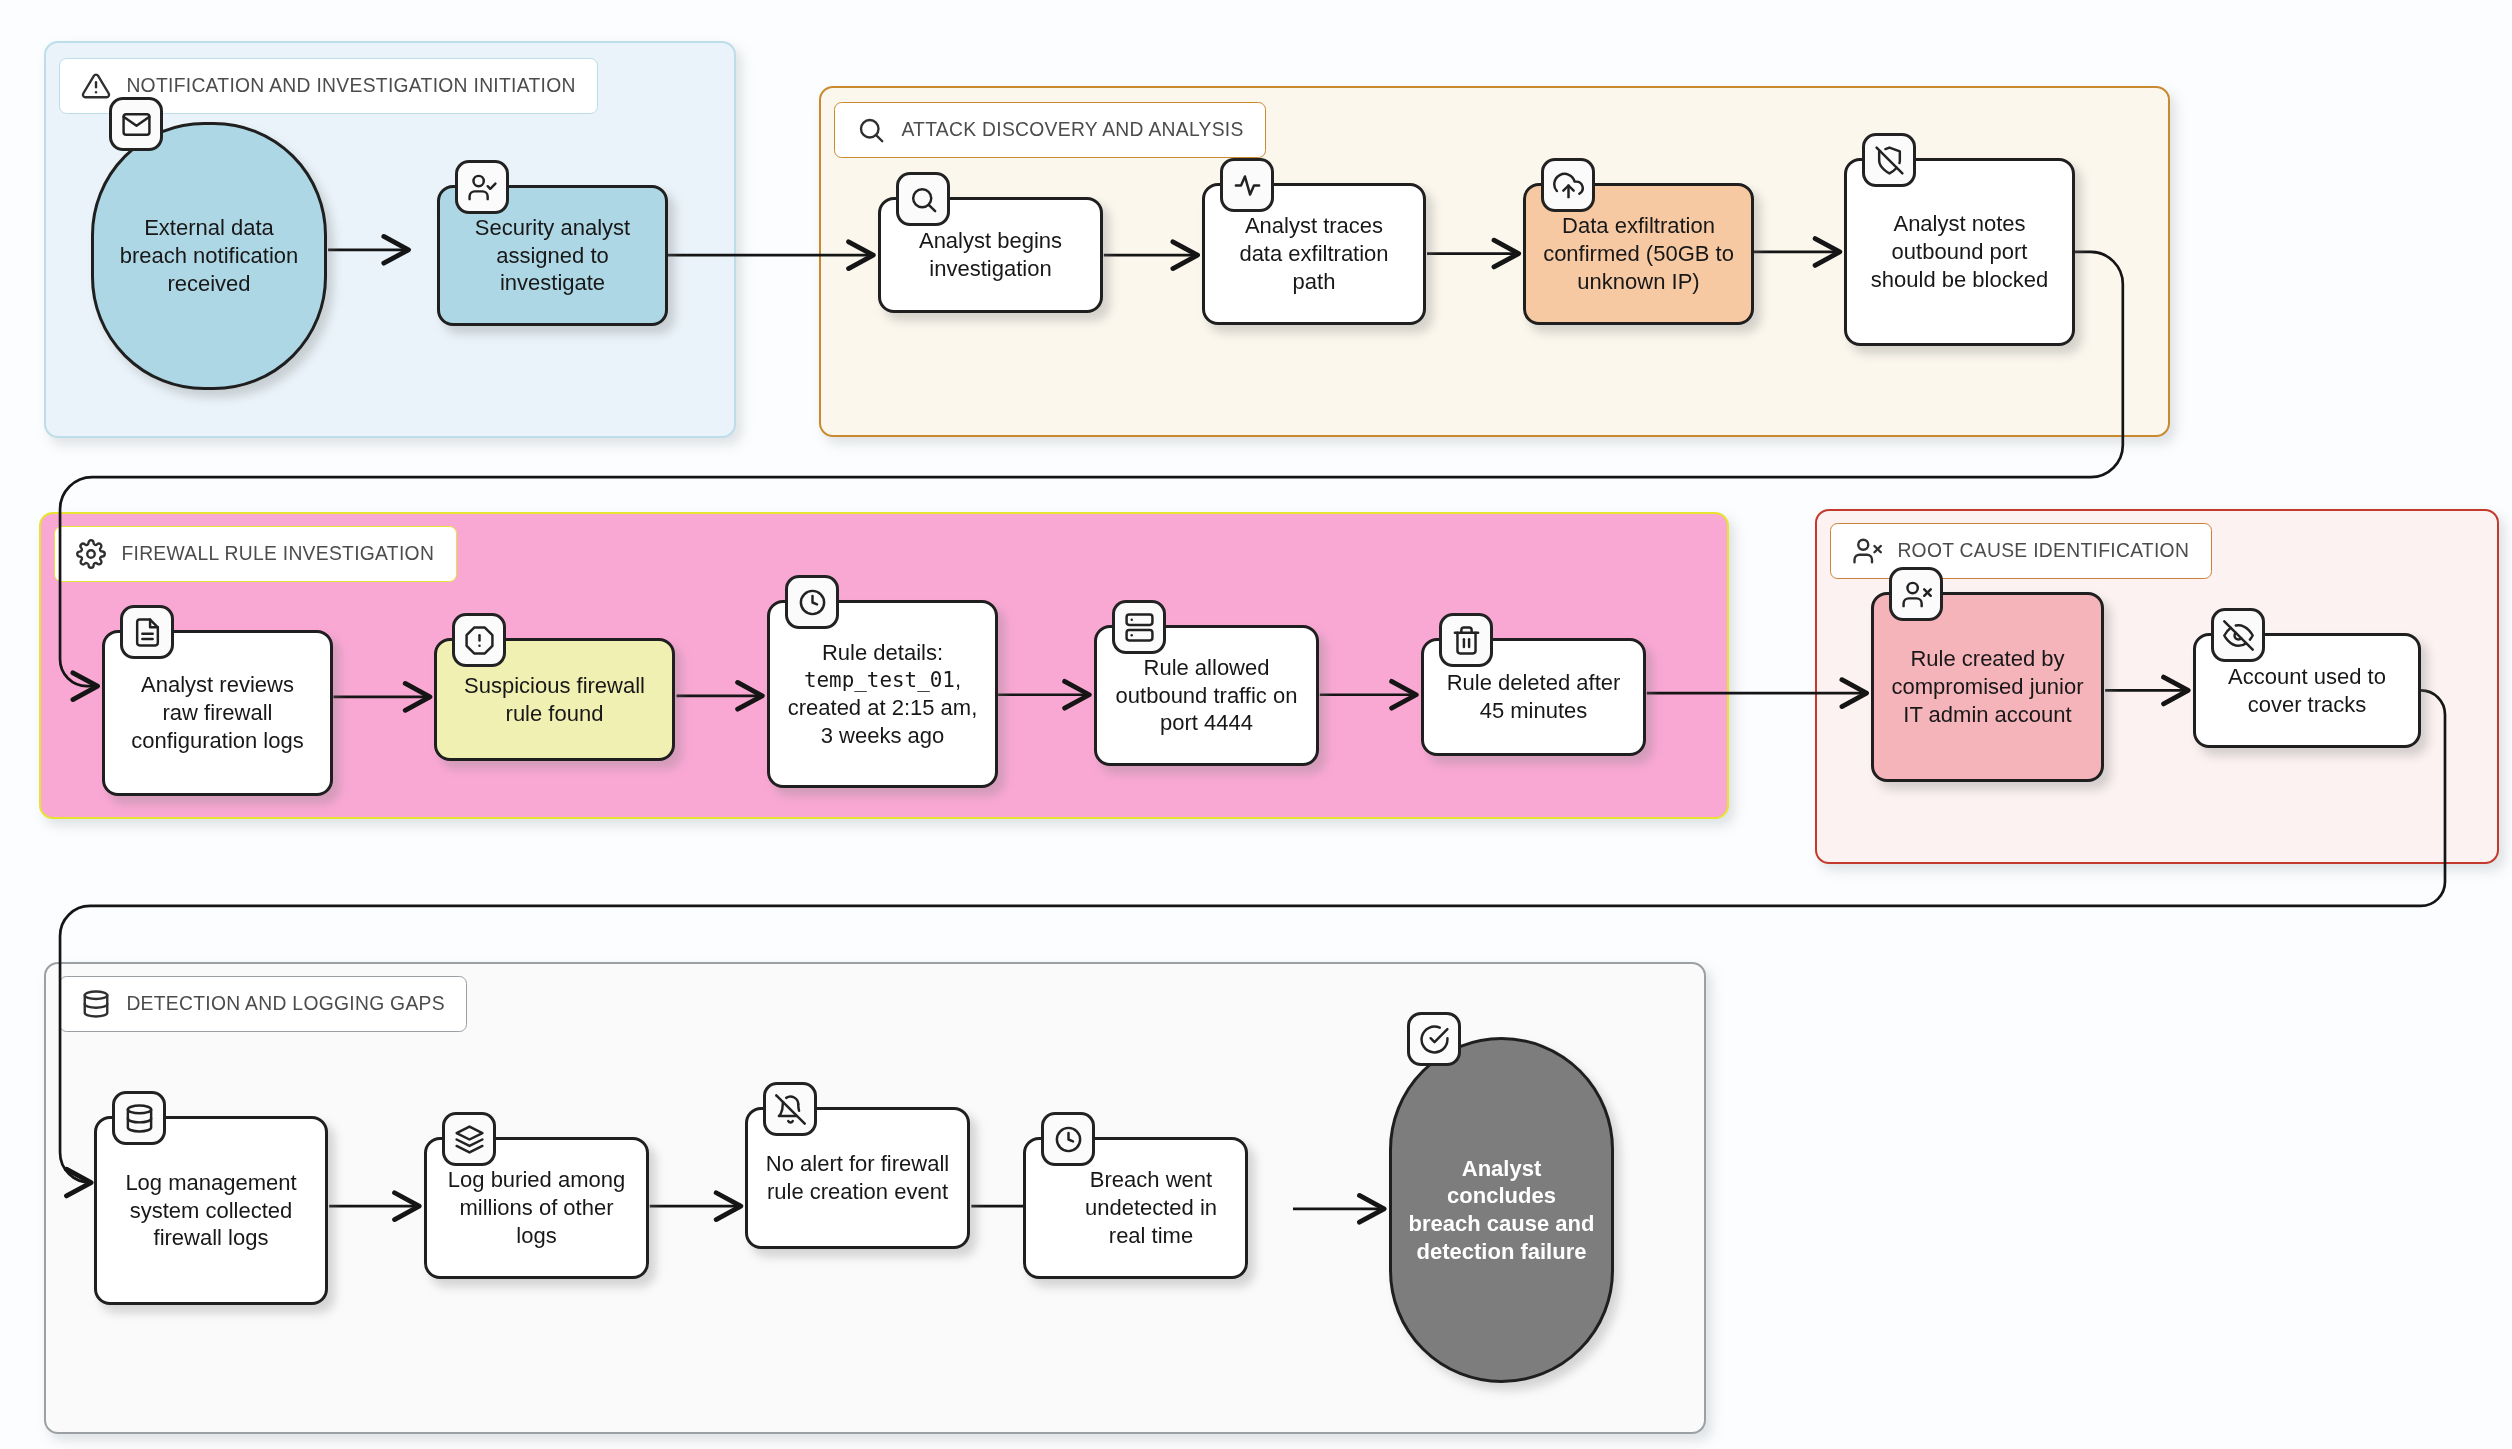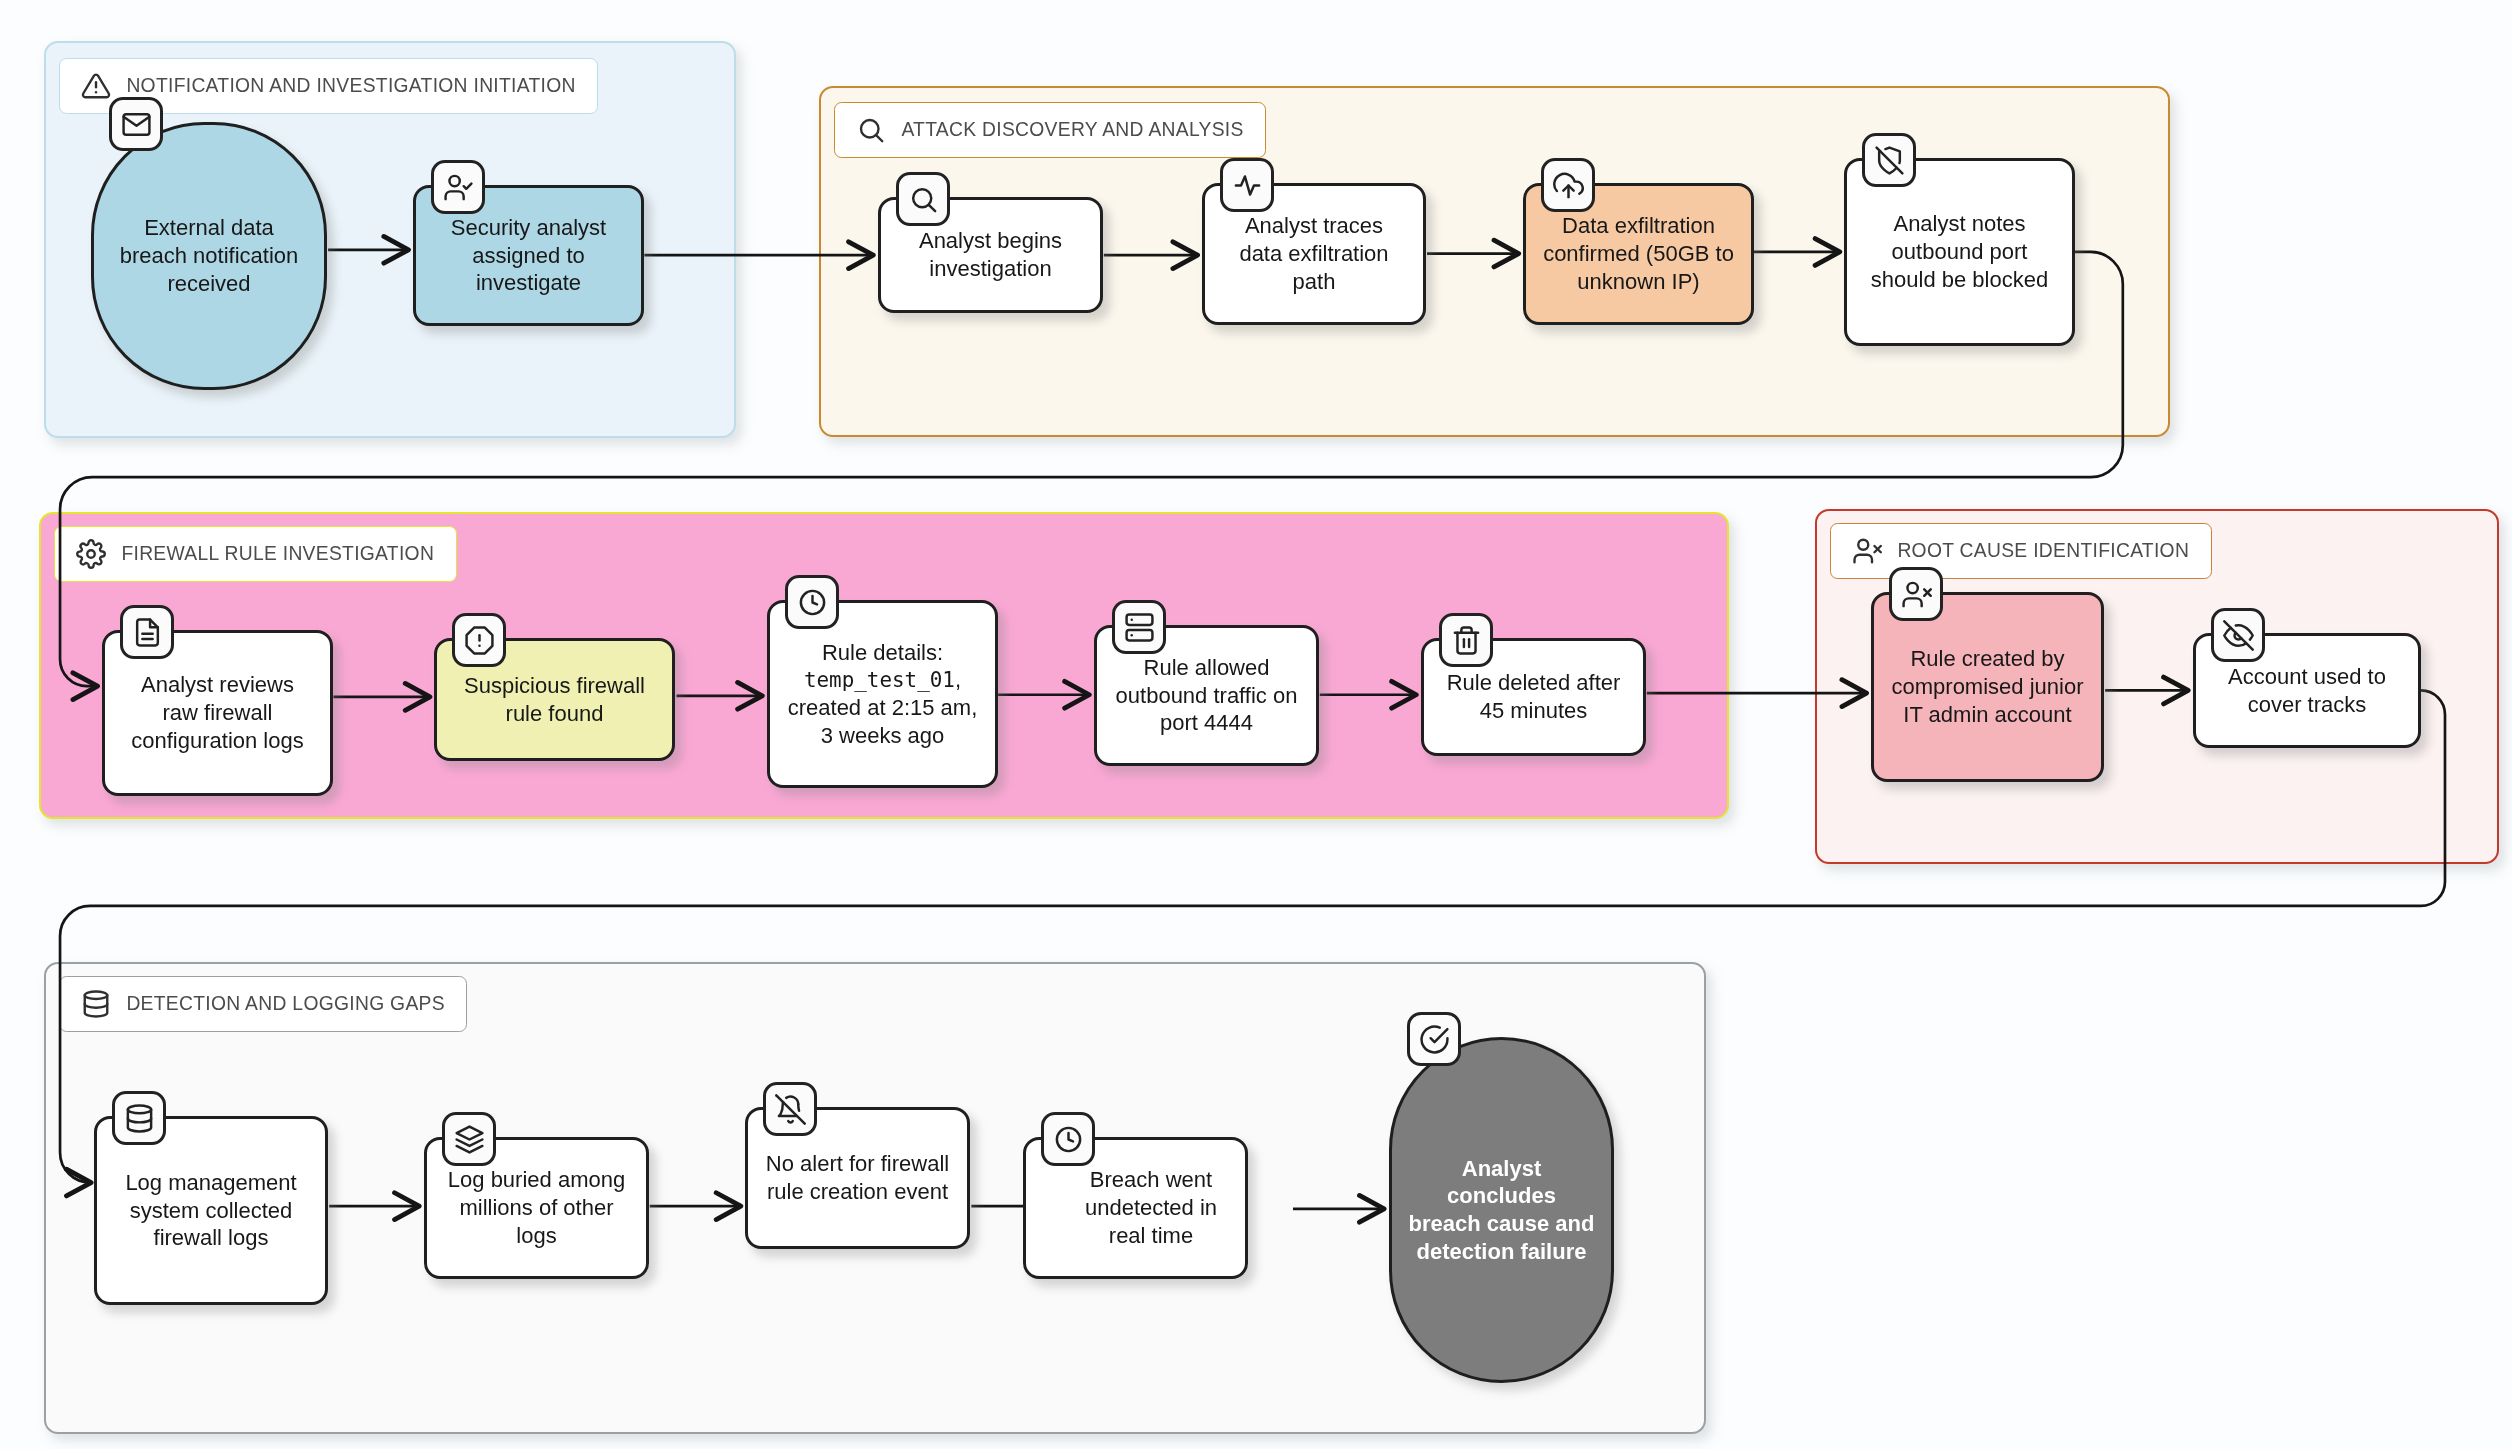--- a/index.html
+++ b/index.html
@@ -117,21 +117,21 @@
   <div class="node stadium" style="left: 91px; top: 122px; width: 236px; height: 268px; background: rgb(174, 215, 229);">
     <span class="badge">
       <svg class="ic" viewBox="0 0 24 24">
           <rect x="2" y="4" width="20" height="16" rx="2"></rect>
           <polyline points="2,6 12,13 22,6"></polyline>
         </svg>
     </span>
     <span>External data breach notification received</span>
   </div>
 
-  <div class="node" style="left: 413px; top: 185px; width: 231px; height: 141px; background: rgb(174, 215, 229); padding-left: 16px;">
+  <div class="node" style="left: 437px; top: 185px; width: 231px; height: 141px; background: rgb(174, 215, 229); padding-left: 16px;">
     <span class="badge">
       <svg class="ic" viewBox="0 0 24 24">
           <path d="M16 21v-2a4 4 0 0 0-4-4H6a4 4 0 0 0-4 4v2"></path>
           <circle cx="9" cy="7" r="4"></circle>
           <polyline points="16,11 18,13 22,9"></polyline>
         </svg>
     </span>
     <span>Security analyst assigned to investigate</span>
   </div>
 

